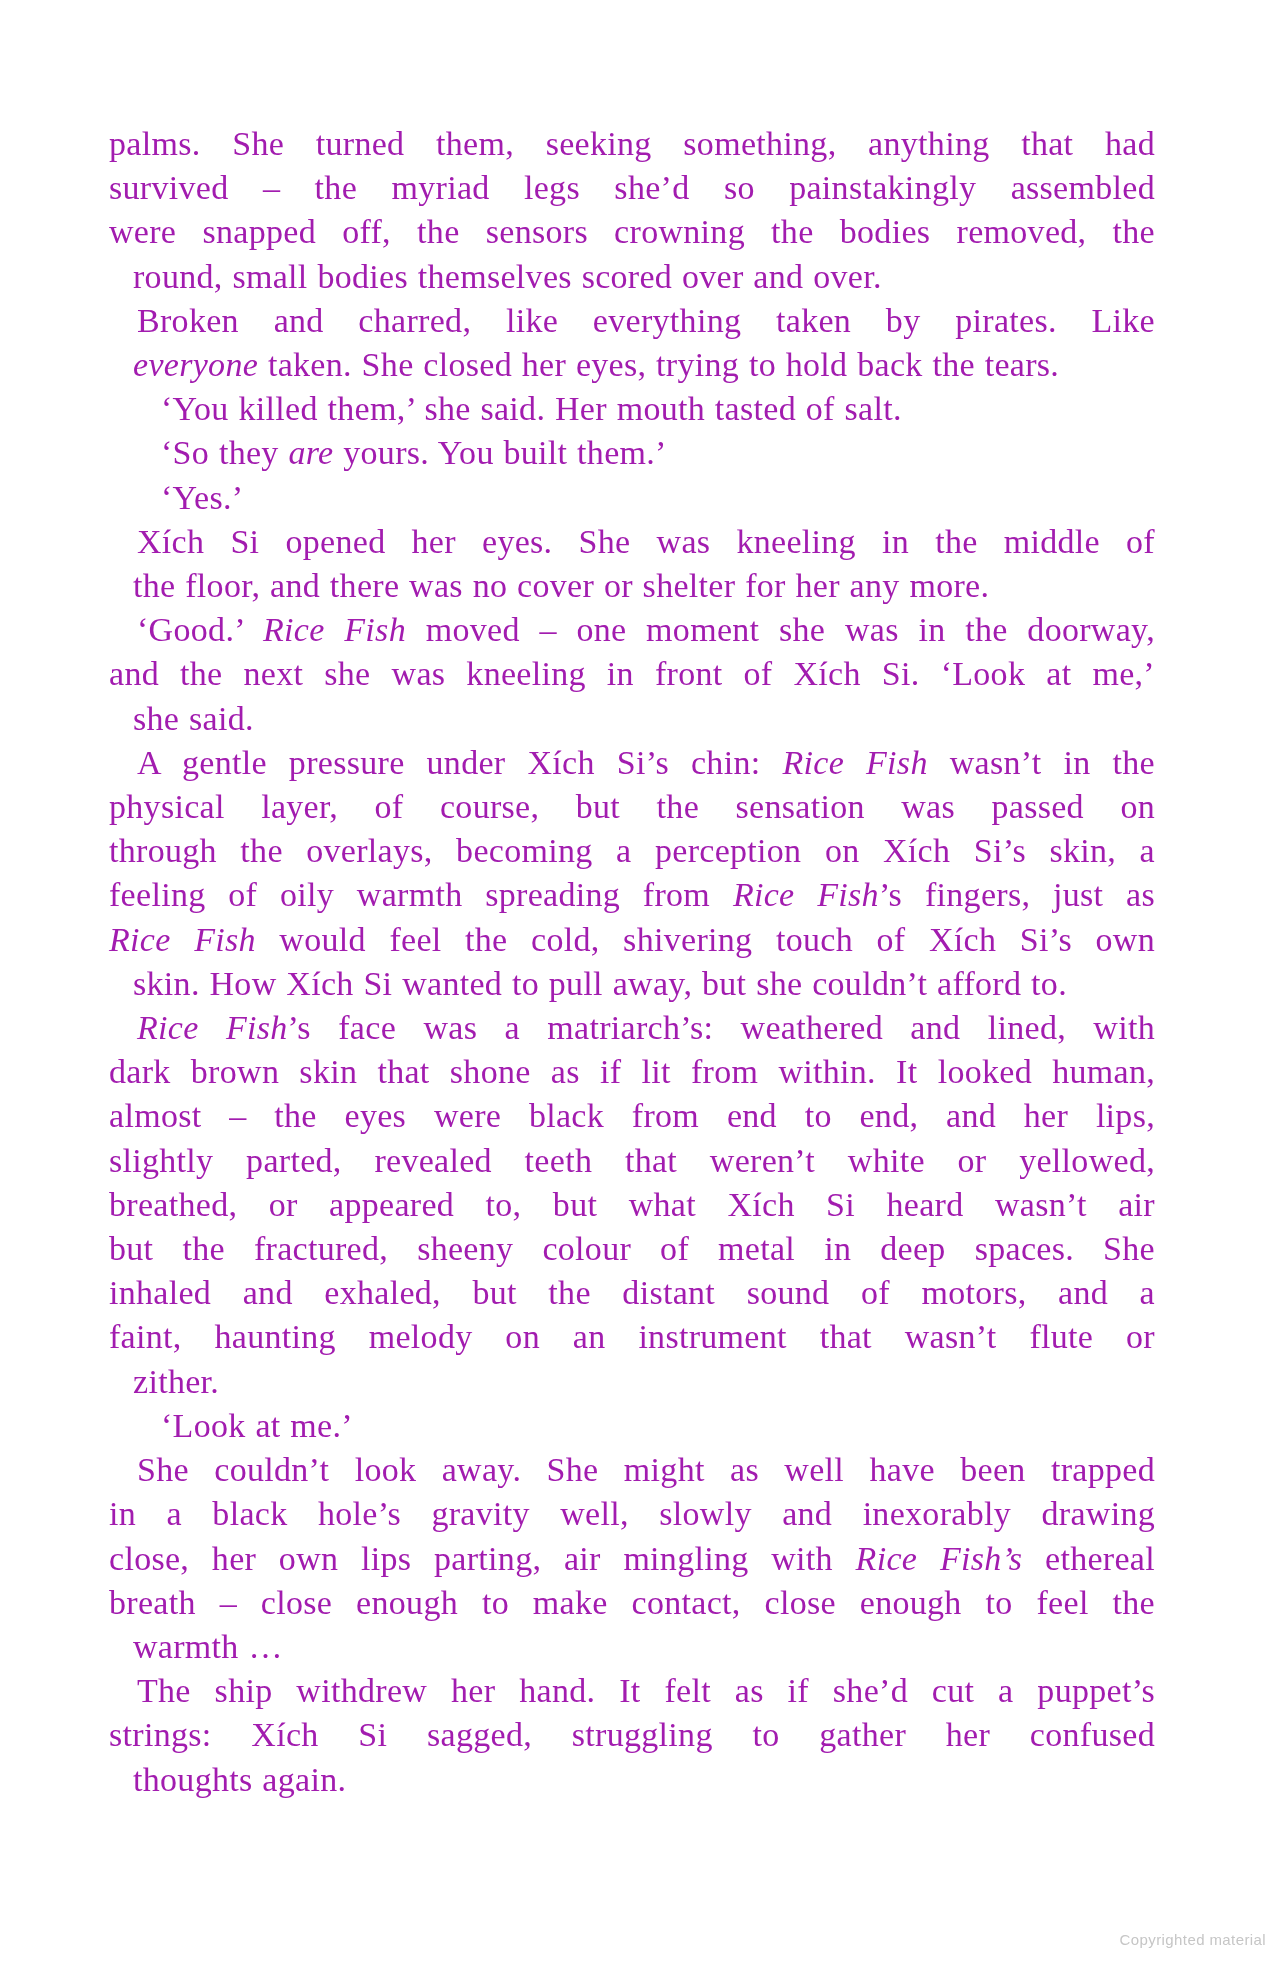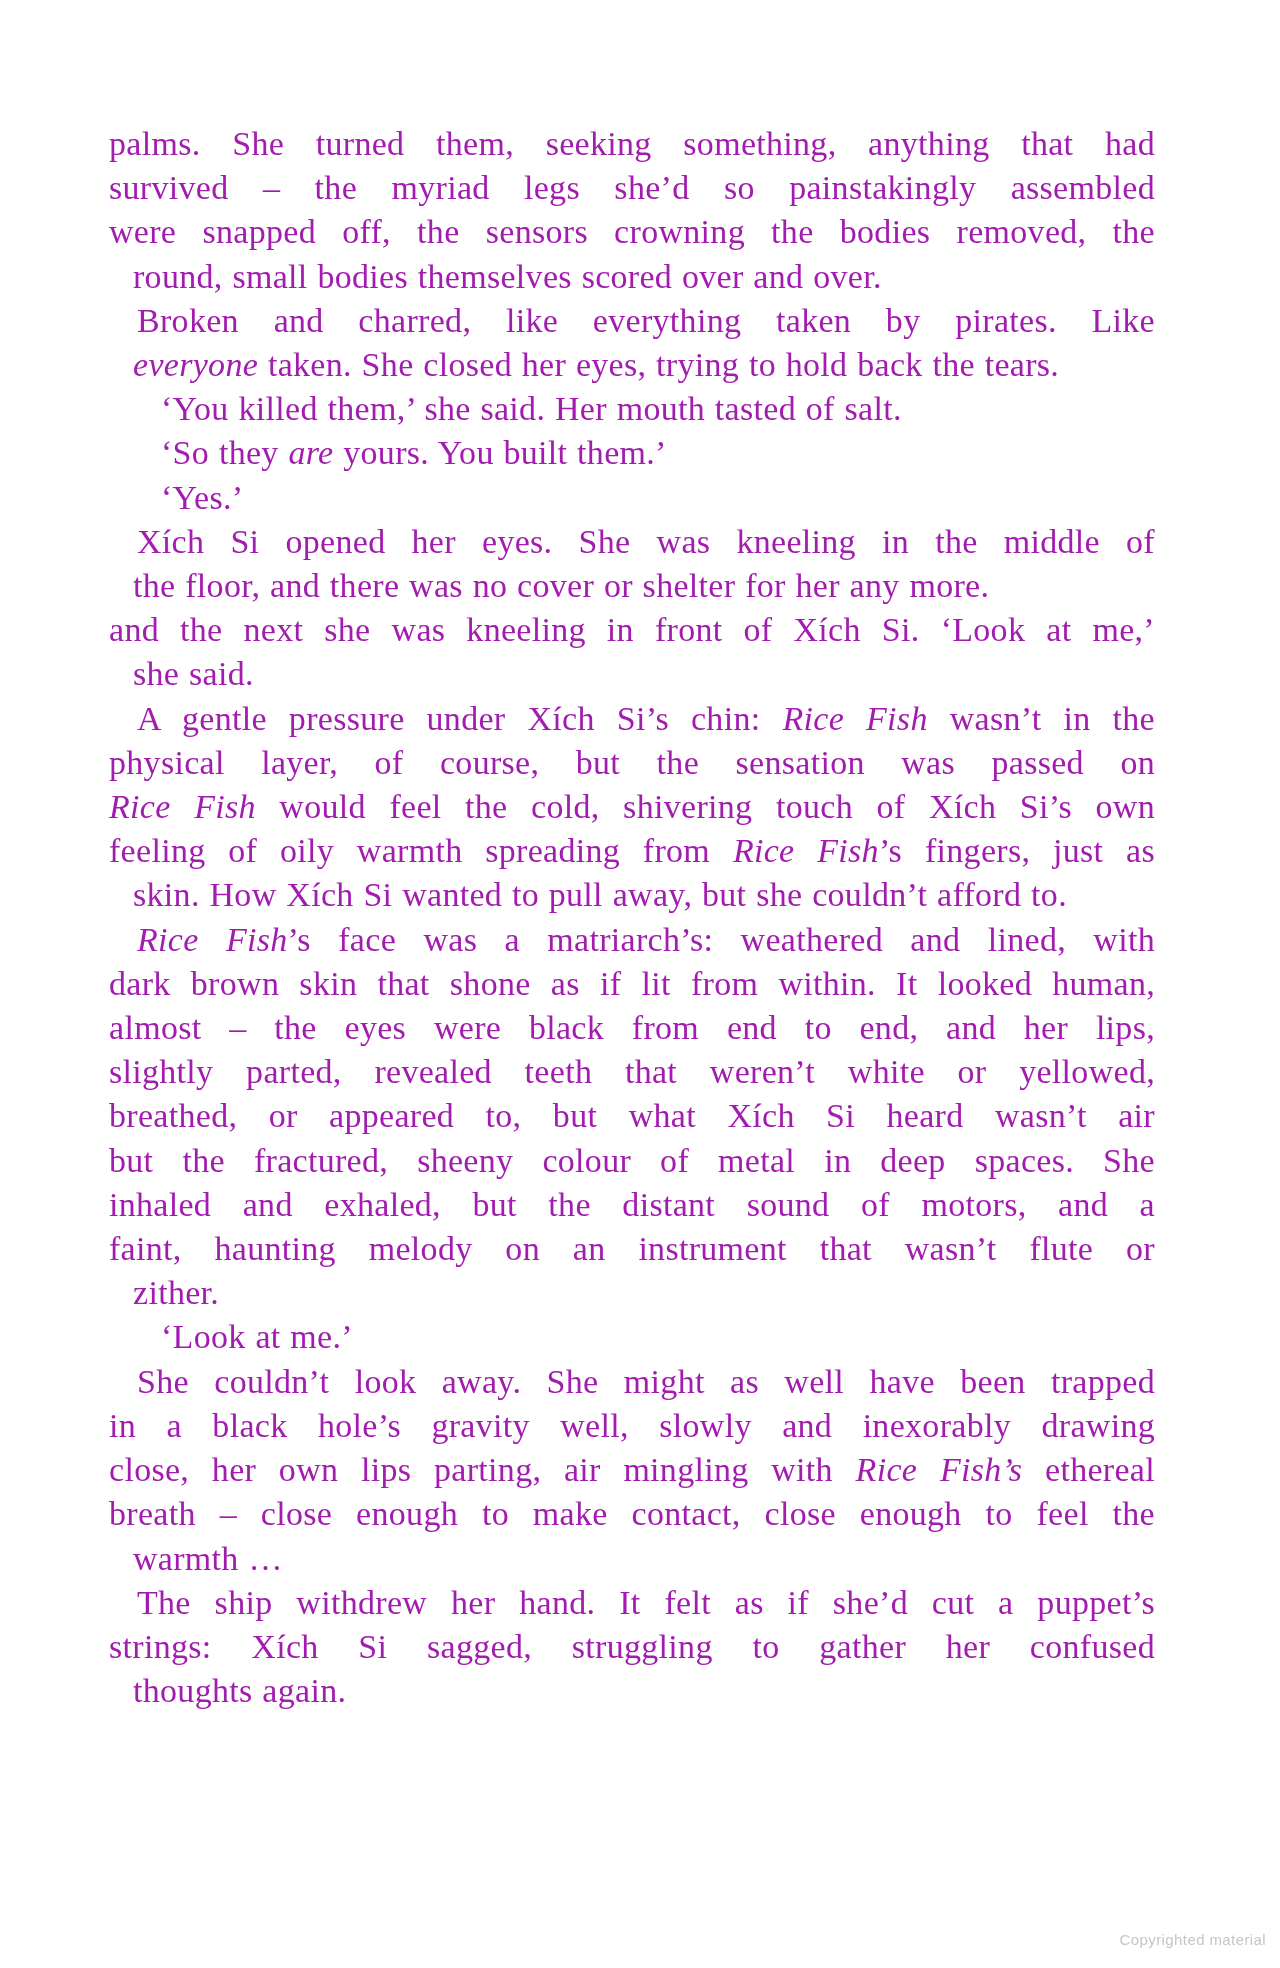--- a/index.html
+++ b/index.html
@@ -63,26 +63,28 @@
       <div class="line"><span>survived – the myriad legs she’d so painstakingly assembled</span></div>
       <div class="line"><span>were snapped off, the sensors crowning the bodies removed, the</span></div>
       <div class="line last"><span>round, small bodies themselves scored over and over.</span></div>
       <div class="line indent"><span>Broken and charred, like everything taken by pirates. Like</span></div>
       <div class="line last"><i>everyone</i><span> taken. She closed her eyes, trying to hold back the tears.</span></div>
       <div class="line last indent"><span>‘You killed them,’ she said. Her mouth tasted of salt.</span></div>
       <div class="line last indent"><span>‘So they </span><i>are</i><span> yours. You built them.’</span></div>
       <div class="line last indent"><span>‘Yes.’</span></div>
       <div class="line indent"><span>Xích Si opened her eyes. She was kneeling in the middle of</span></div>
       <div class="line last"><span>the floor, and there was no cover or shelter for her any more.</span></div>
+      <div class="line indent"><span>‘Good.’ </span><i>Rice Fish</i><span> moved – one moment she was in the doorway,</span></div>
       <div class="line"><span>and the next she was kneeling in front of Xích Si. ‘Look at me,’</span></div>
       <div class="line last"><span>she said.</span></div>
       <div class="line indent"><span>A gentle pressure under Xích Si’s chin: </span><i>Rice Fish</i><span> wasn’t in the</span></div>
       <div class="line"><span>physical layer, of course, but the sensation was passed on</span></div>
+      <div class="line"><span>through the overlays, becoming a perception on Xích Si’s skin, a</span></div>
+      <div class="line"><span>feeling of oily warmth spreading from </span><i>Rice Fish</i><span>’s fingers, just as</span></div>
       <div class="line"><i>Rice Fish</i><span> would feel the cold, shivering touch of Xích Si’s own</span></div>
-      <div class="line"><span>feeling of oily warmth spreading from </span><i>Rice Fish</i><span>’s fingers, just as</span></div>
       <div class="line last"><span>skin. How Xích Si wanted to pull away, but she couldn’t afford to.</span></div>
       <div class="line indent"><i>Rice Fish</i><span>’s face was a matriarch’s: weathered and lined, with</span></div>
       <div class="line"><span>dark brown skin that shone as if lit from within. It looked human,</span></div>
       <div class="line"><span>almost – the eyes were black from end to end, and her lips,</span></div>
       <div class="line"><span>slightly parted, revealed teeth that weren’t white or yellowed,</span></div>
       <div class="line"><span>breathed, or appeared to, but what Xích Si heard wasn’t air</span></div>
       <div class="line"><span>but the fractured, sheeny colour of metal in deep spaces. She</span></div>
       <div class="line"><span>inhaled and exhaled, but the distant sound of motors, and a</span></div>
       <div class="line"><span>faint, haunting melody on an instrument that wasn’t flute or</span></div>
       <div class="line last"><span>zither.</span></div>

